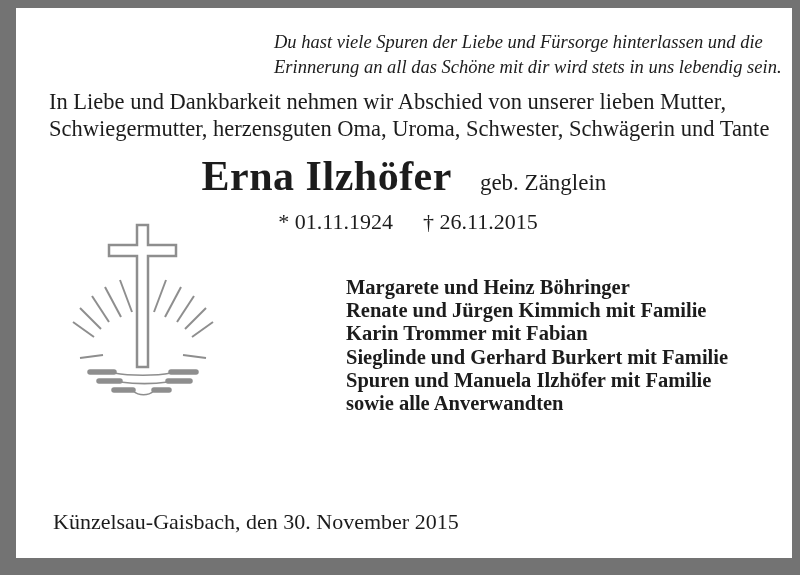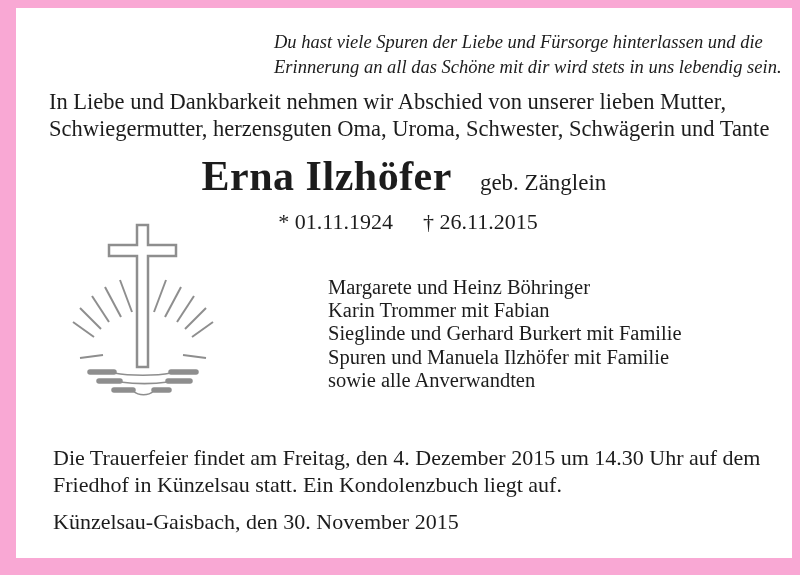--- a/index.html
+++ b/index.html
@@ -1,19 +1,19 @@
 <!DOCTYPE html>
 <html><head>
 <meta charset="utf-8">
 <style>
   * { margin:0; padding:0; box-sizing:border-box; }
   body { width:800px; height:575px; overflow:hidden; }
   .frame {
     position:relative; width:800px; height:575px;
-    background:#f9a8d4;
+    background:#737373;
     font-family:"Liberation Serif", serif;
     color:#1c1c1c;
   }
   .paper {
     position:absolute; left:16px; top:8px;
     width:776px; height:550px;
     background:#ffffff;
   }
   .epitaph {
     position:absolute; left:258px; top:22px;
@@ -31,22 +31,22 @@
   .name { font-size:42px; font-weight:bold; letter-spacing:0.5px;margin-top:32px; }
   .maiden { font-size:23px; margin-left:28px; }
   .dates {
     position:absolute; left:4px; top:201px; width:100%;
     text-align:center; font-size:22px; white-space:nowrap;
   }
   .birth { margin-right:30px; }
   .graphic { position:absolute; left:54px; top:212px; width:150px; height:180px; }
   .gedenken-heading { position:absolute; left:330px; top:241px; font-size:21px; white-space:nowrap; }
   .mourners {
-    position:absolute; left:312px; top:268px;
-    font-size:20.5px; font-weight:normal; line-height:23.2px; white-space:nowrap;
+    position:absolute; left:330px; top:268px;
+    font-size:20.5px; font-weight:bold; line-height:23.2px; white-space:nowrap;
   }
   .funeral {
     position:absolute; left:37px; top:436px;
     font-size:22px; line-height:27px; white-space:nowrap;
   }
   .placedate {
     position:absolute; left:37px; top:501px;
     font-size:22px; white-space:nowrap;
   }
 </style>
@@ -103,27 +103,24 @@
           <path d="M44,153 C 60,156 86,156 101,153"></path>
           <path d="M50,162 C 65,164 84,164 98,162"></path>
           <path d="M63,171 C 69,176 78,176 84,171"></path>
         </g>
       </g>
     </svg>
 
 
     <div class="mourners">
       <div>Margarete und Heinz Böhringer</div>
+      <div>Renate und Jürgen Kimmich mit Familie</div>
       <div>Karin Trommer mit Fabian</div>
       <div>Sieglinde und Gerhard Burkert mit Familie</div>
       <div>Spuren und Manuela Ilzhöfer mit Familie</div>
       <div>sowie alle Anverwandten</div>
     </div>
 
-    <div class="funeral">
-      <div>Die Trauerfeier findet am Freitag, den 4. Dezember 2015 um 14.30 Uhr auf dem</div>
-      <div>Friedhof in Künzelsau statt. Ein Kondolenzbuch liegt auf.</div>
-    </div>
 
     <div class="placedate">Künzelsau-Gaisbach, den 30. November 2015</div>
 
   </div>
 </div>
 
 </body></html>

